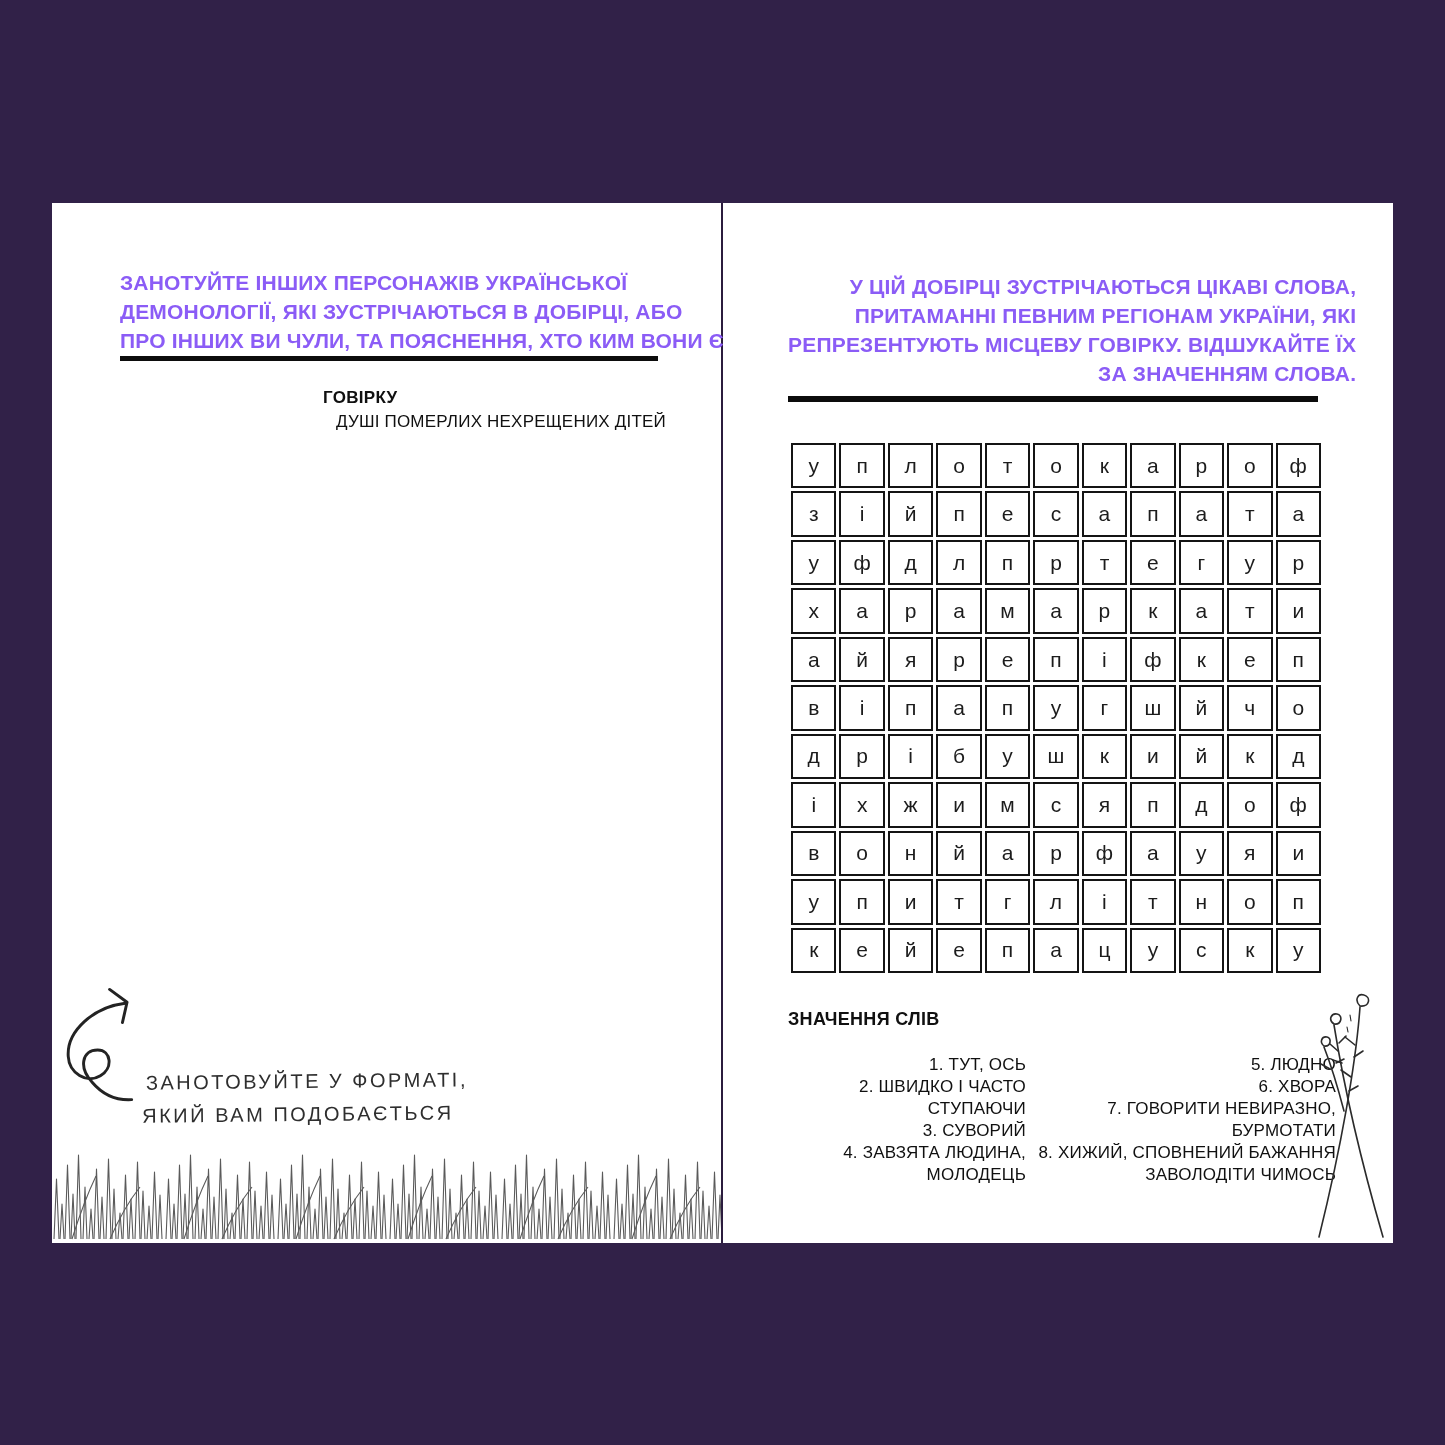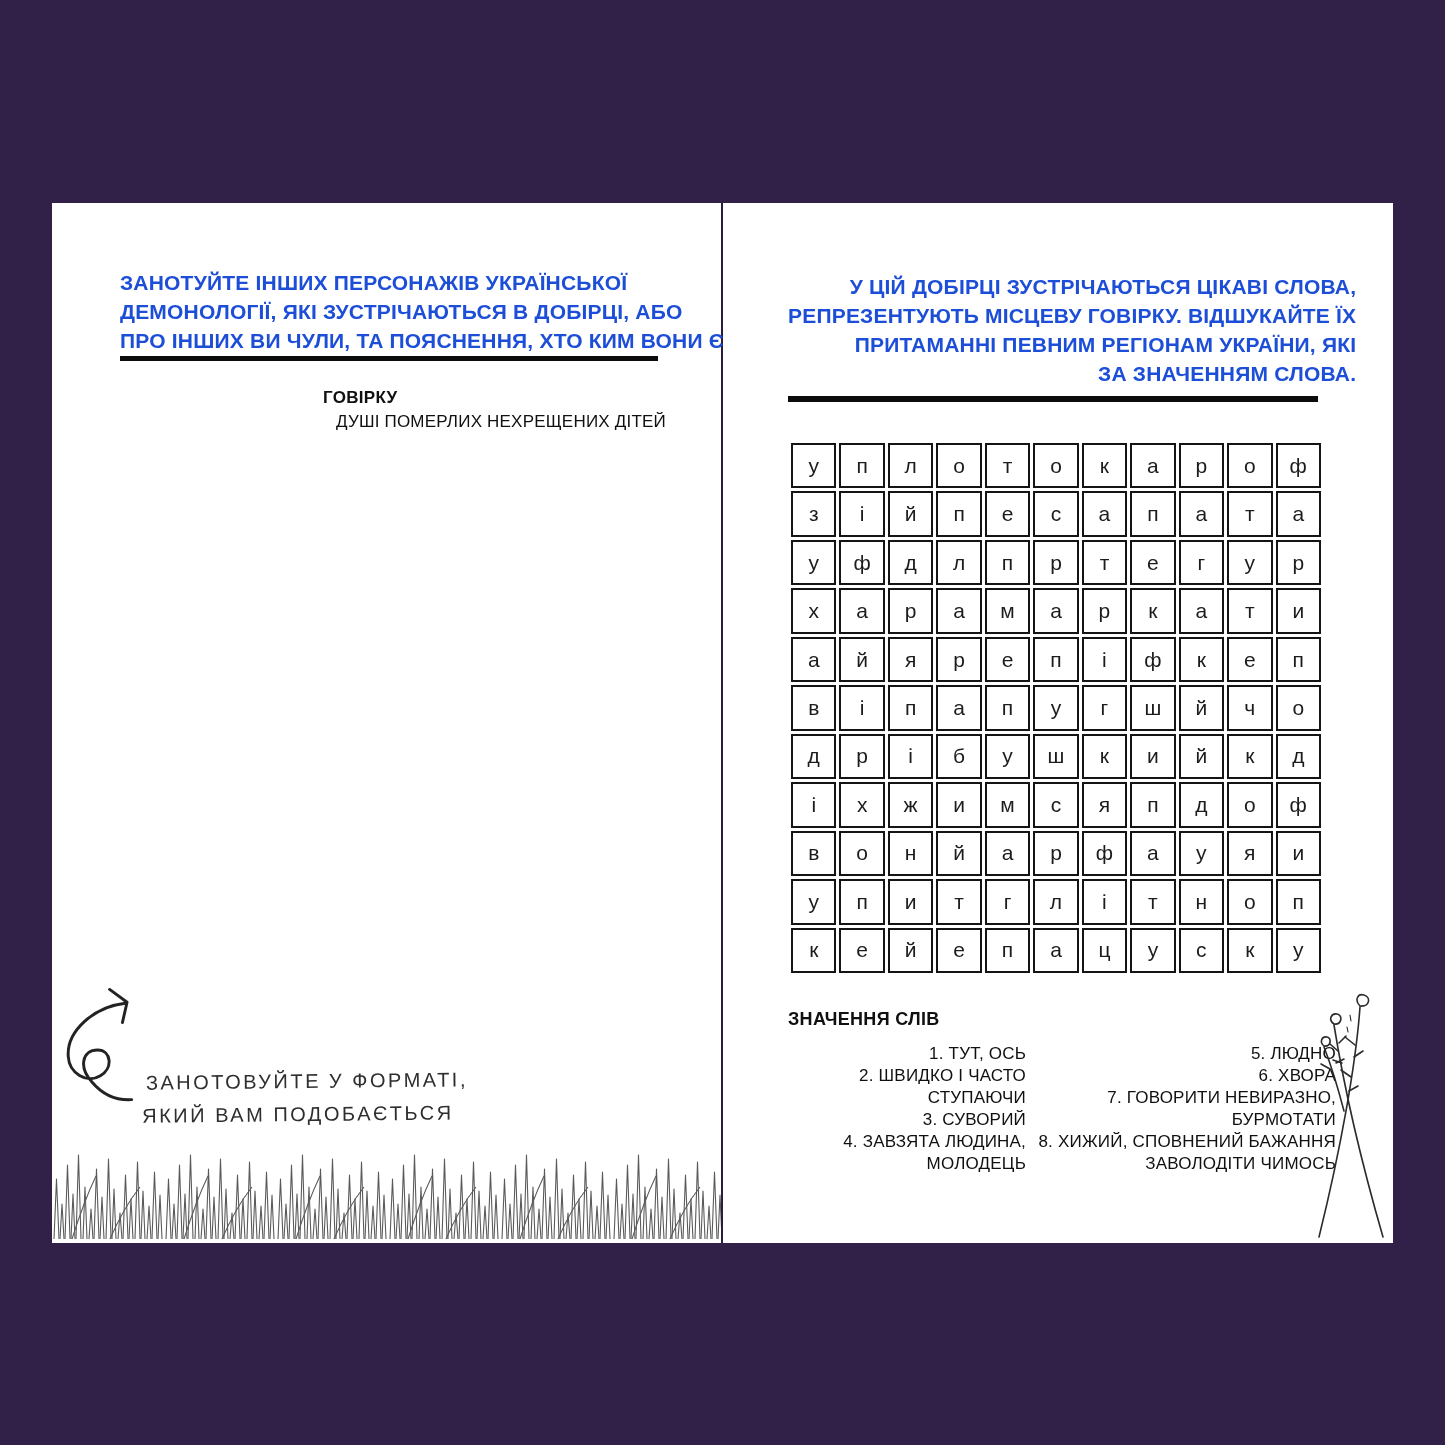--- a/index.html
+++ b/index.html
@@ -14,21 +14,21 @@
   .spread{
     position:absolute;left:52px;top:203px;
     width:1341px;height:1040px;
     background:#ffffff;
     display:flex;
   }
   .page{position:relative;height:100%;}
   .page-left{width:671px;border-right:2px solid #2b1c3e;box-sizing:border-box;}
   .page-right{flex:1;text-align:right;}
 
-  .heading{position:absolute;margin:0;font-weight:bold;font-size:21px;line-height:29px;letter-spacing:0.2px;color:#1d4ed8;}
+  .heading{position:absolute;margin:0;font-weight:bold;font-size:21px;line-height:29px;letter-spacing:0.2px;color:#8b5cf6;}
   .heading .hl{display:block;white-space:nowrap;}
   .heading-left{left:68px;top:65px;}
   .heading-right{left:65px;top:69px;}
 
   .rule{position:absolute;background:#0c0c0c;}
   .rule-left{left:68px;top:153px;width:538px;height:5px;}
   .rule-right{left:65px;top:193px;width:530px;height:6px;}
 
   .term-block{position:absolute;left:271px;top:183px;font-size:17px;line-height:24px;}
   .term{font-weight:bold;letter-spacing:0.3px;}
@@ -52,21 +52,21 @@
   }
   .ws-cell{
     border:2px solid #141414;
     display:flex;align-items:center;justify-content:center;
     font-size:21px;color:#1c1c1c;box-sizing:border-box;
     background:#ffffff;
   }
 
   .clues-title{position:absolute;left:65px;top:806px;font-weight:bold;font-size:18px;letter-spacing:0.3px;}
   .clues{position:absolute;left:65px;top:840px;width:560px;display:flex;}
-  .clues-col{font-size:17px;line-height:22px;letter-spacing:0.2px;}
+  .clues-col{font-size:17px;line-height:22px;letter-spacing:0.2px;margin-top:11px;}
   .clues-col1{width:238px;}
   .clues-col2{width:310px;}
   .clues-col > div{margin:0;}
 
   .flower{position:absolute;right:2px;top:790px;width:88px;height:248px;}
 </style>
 </head>
 <body>
 
 <div class="canvas">
@@ -123,22 +123,22 @@
             </g>
           </pattern>
         </defs>
         <rect x="0" y="0" width="669" height="94" fill="url(#grassTile)"></rect>
       </svg>
     </section>
 
     <section class="page page-right">
       <h2 class="heading heading-right">
         <span class="hl">У ЦІЙ ДОБІРЦІ ЗУСТРІЧАЮТЬСЯ ЦІКАВІ СЛОВА,</span>
+        <span class="hl">ПРИТАМАННІ ПЕВНИМ РЕГІОНАМ УКРАЇНИ, ЯКІ</span>
         <span class="hl">РЕПРЕЗЕНТУЮТЬ МІСЦЕВУ ГОВІРКУ. ВІДШУКАЙТЕ ЇХ</span>
-        <span class="hl">ПРИТАМАННІ ПЕВНИМ РЕГІОНАМ УКРАЇНИ, ЯКІ</span>
         <span class="hl">ЗА ЗНАЧЕННЯМ СЛОВА.</span>
       </h2>
       <div class="rule rule-right"></div>
 
       <div class="ws-grid">
           <div class="ws-cell">у</div>
           <div class="ws-cell">п</div>
           <div class="ws-cell">л</div>
           <div class="ws-cell">о</div>
           <div class="ws-cell">т</div>

